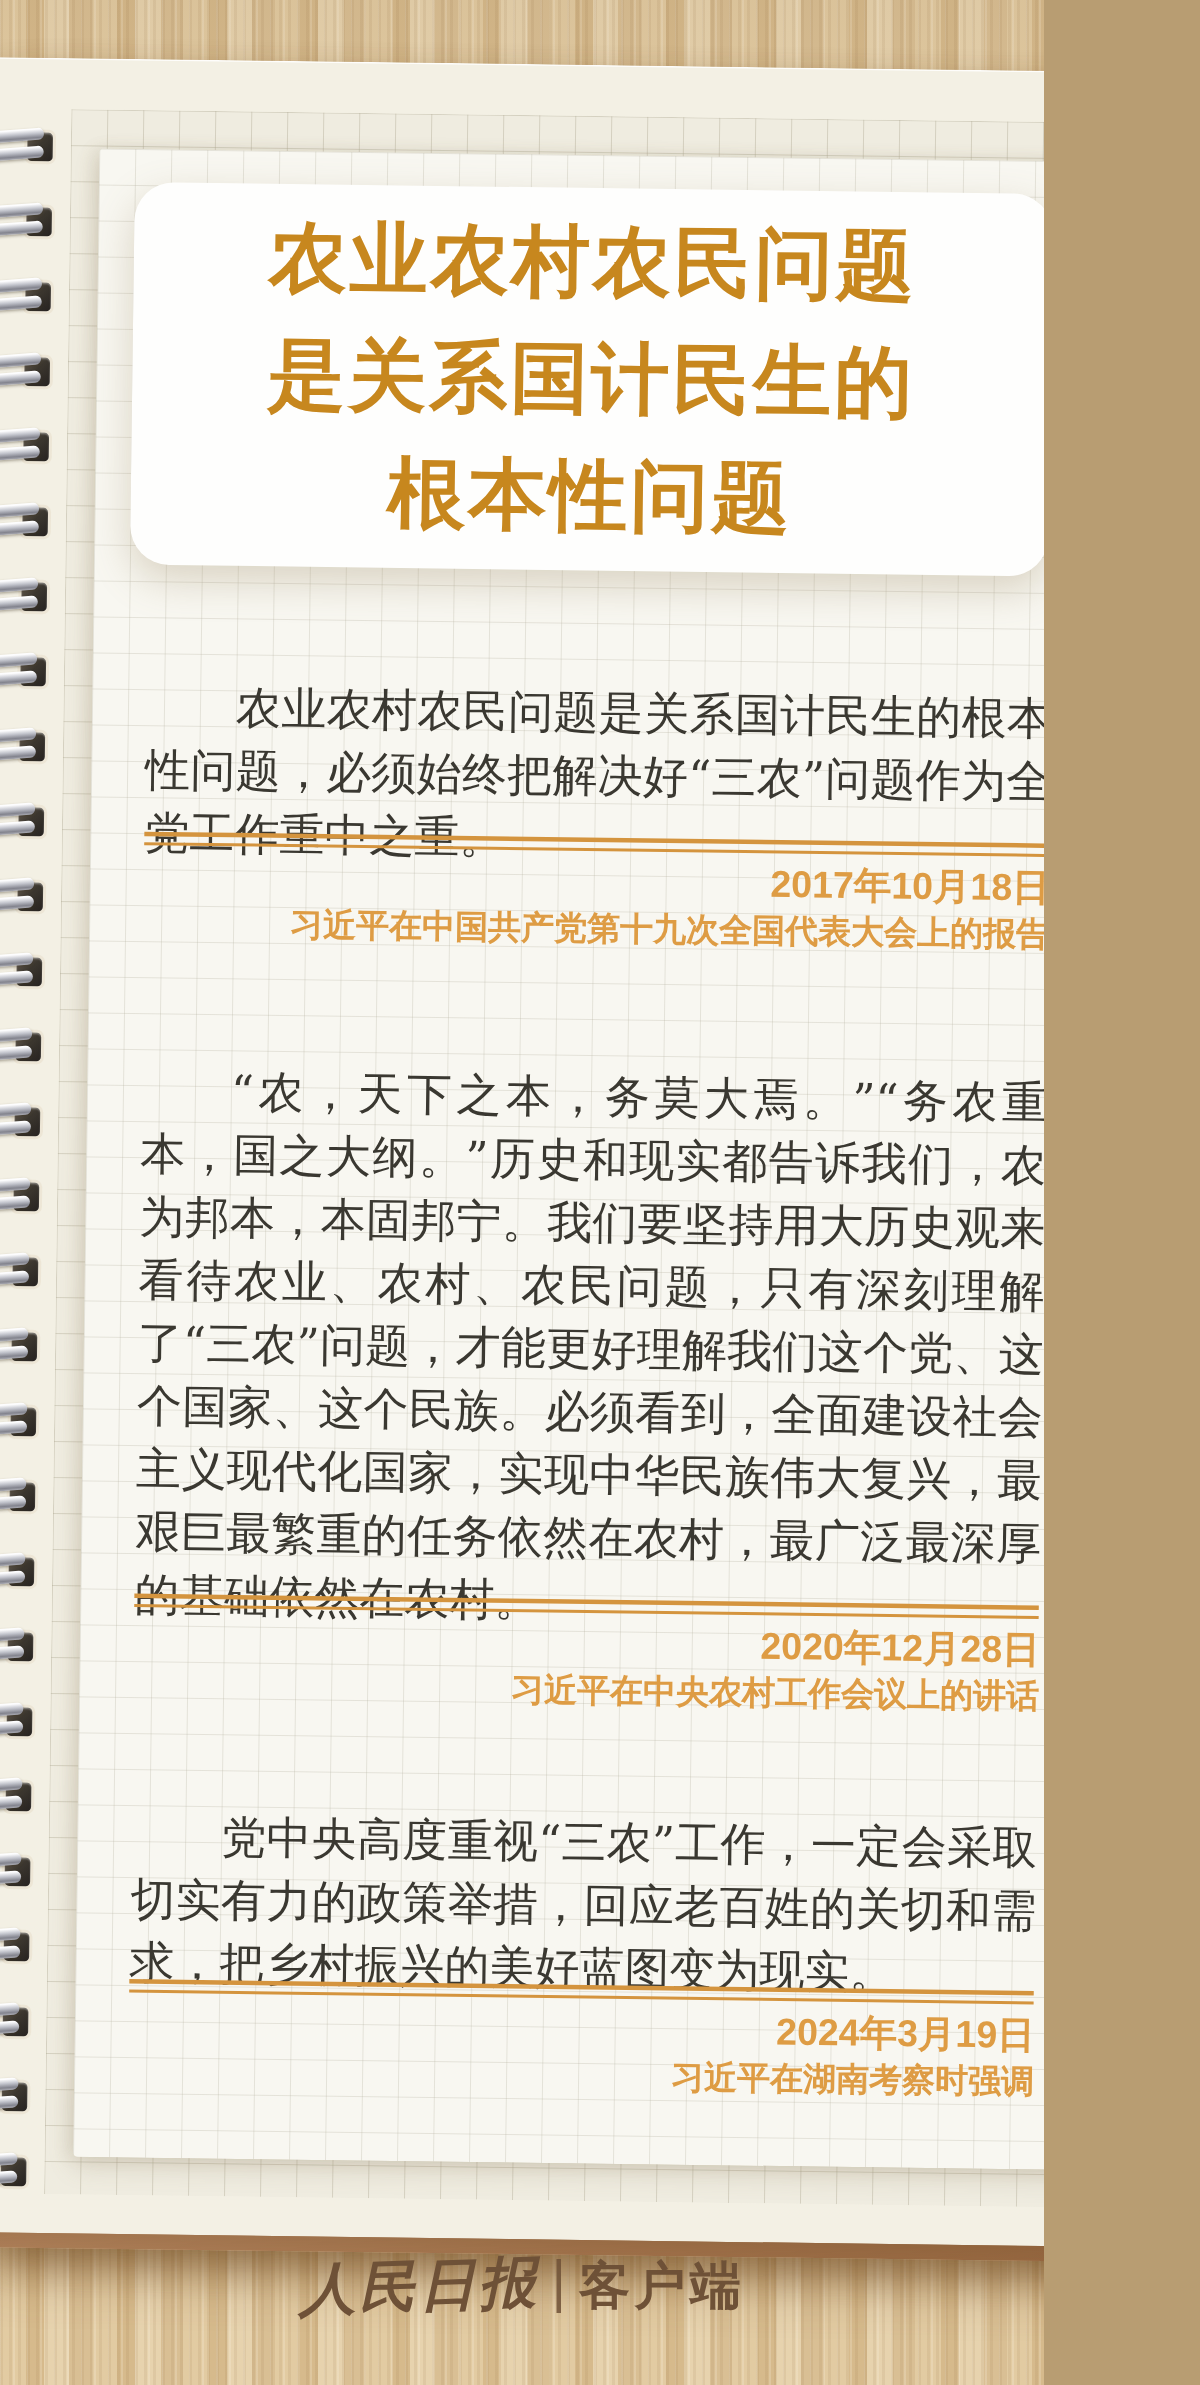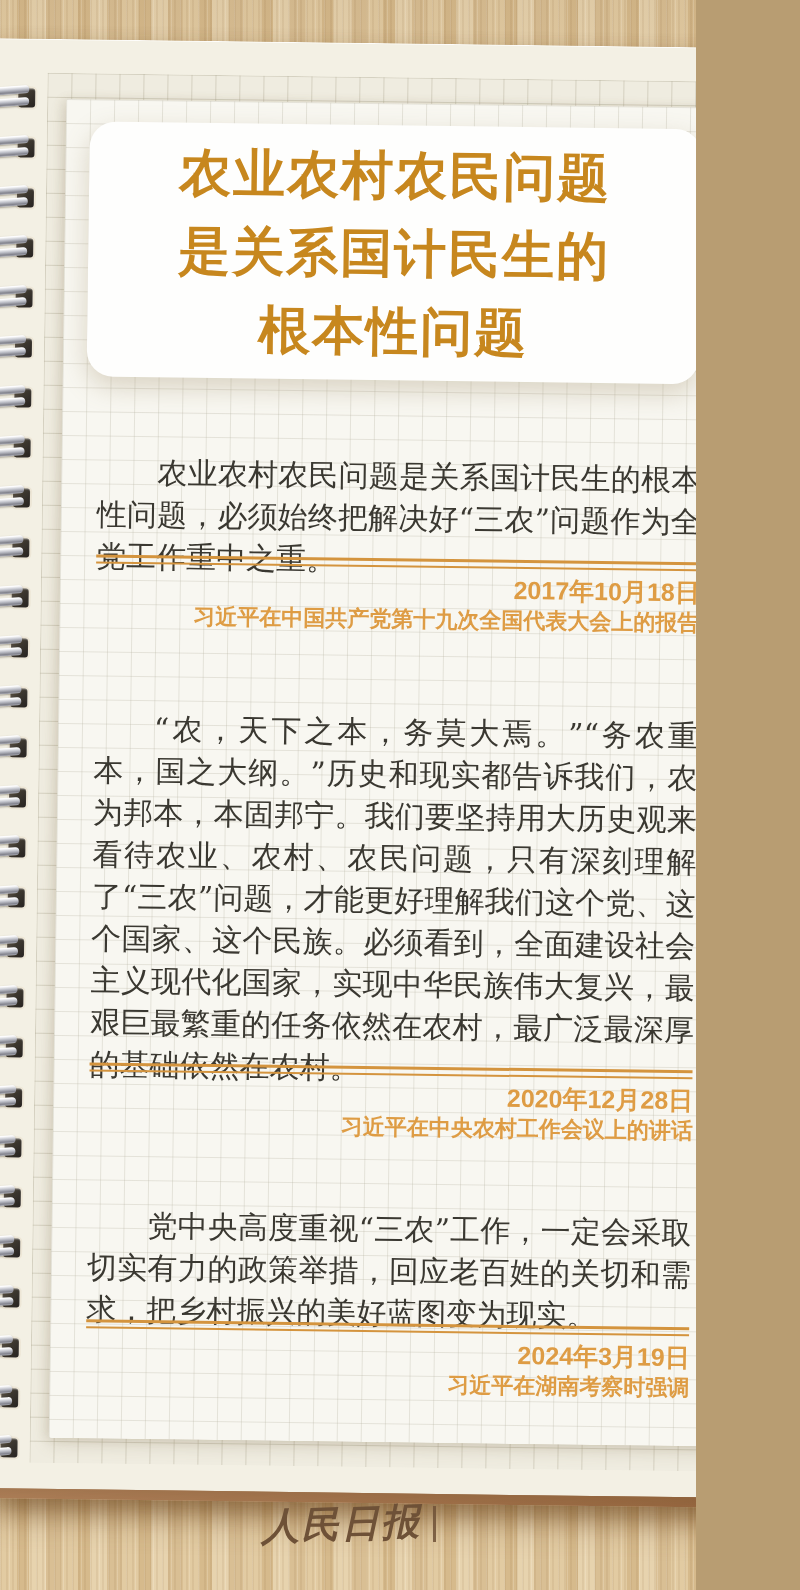--- a/index.html
+++ b/index.html
@@ -254,15 +254,16 @@
     <div class="divider d3"></div>
     <div class="quote-meta m3">
       <div class="meta-date">2024年3月19日</div>
       <div class="meta-source">习近平在湖南考察时强调</div>
     </div>
   </div>
 
   <div class="brand">
     <span class="brand-script">人民日报</span>
     <span class="brand-bar"></span>
+    <span class="brand-suffix">客户端</span>
   </div>
 
 </div>
 
 </body></html>

